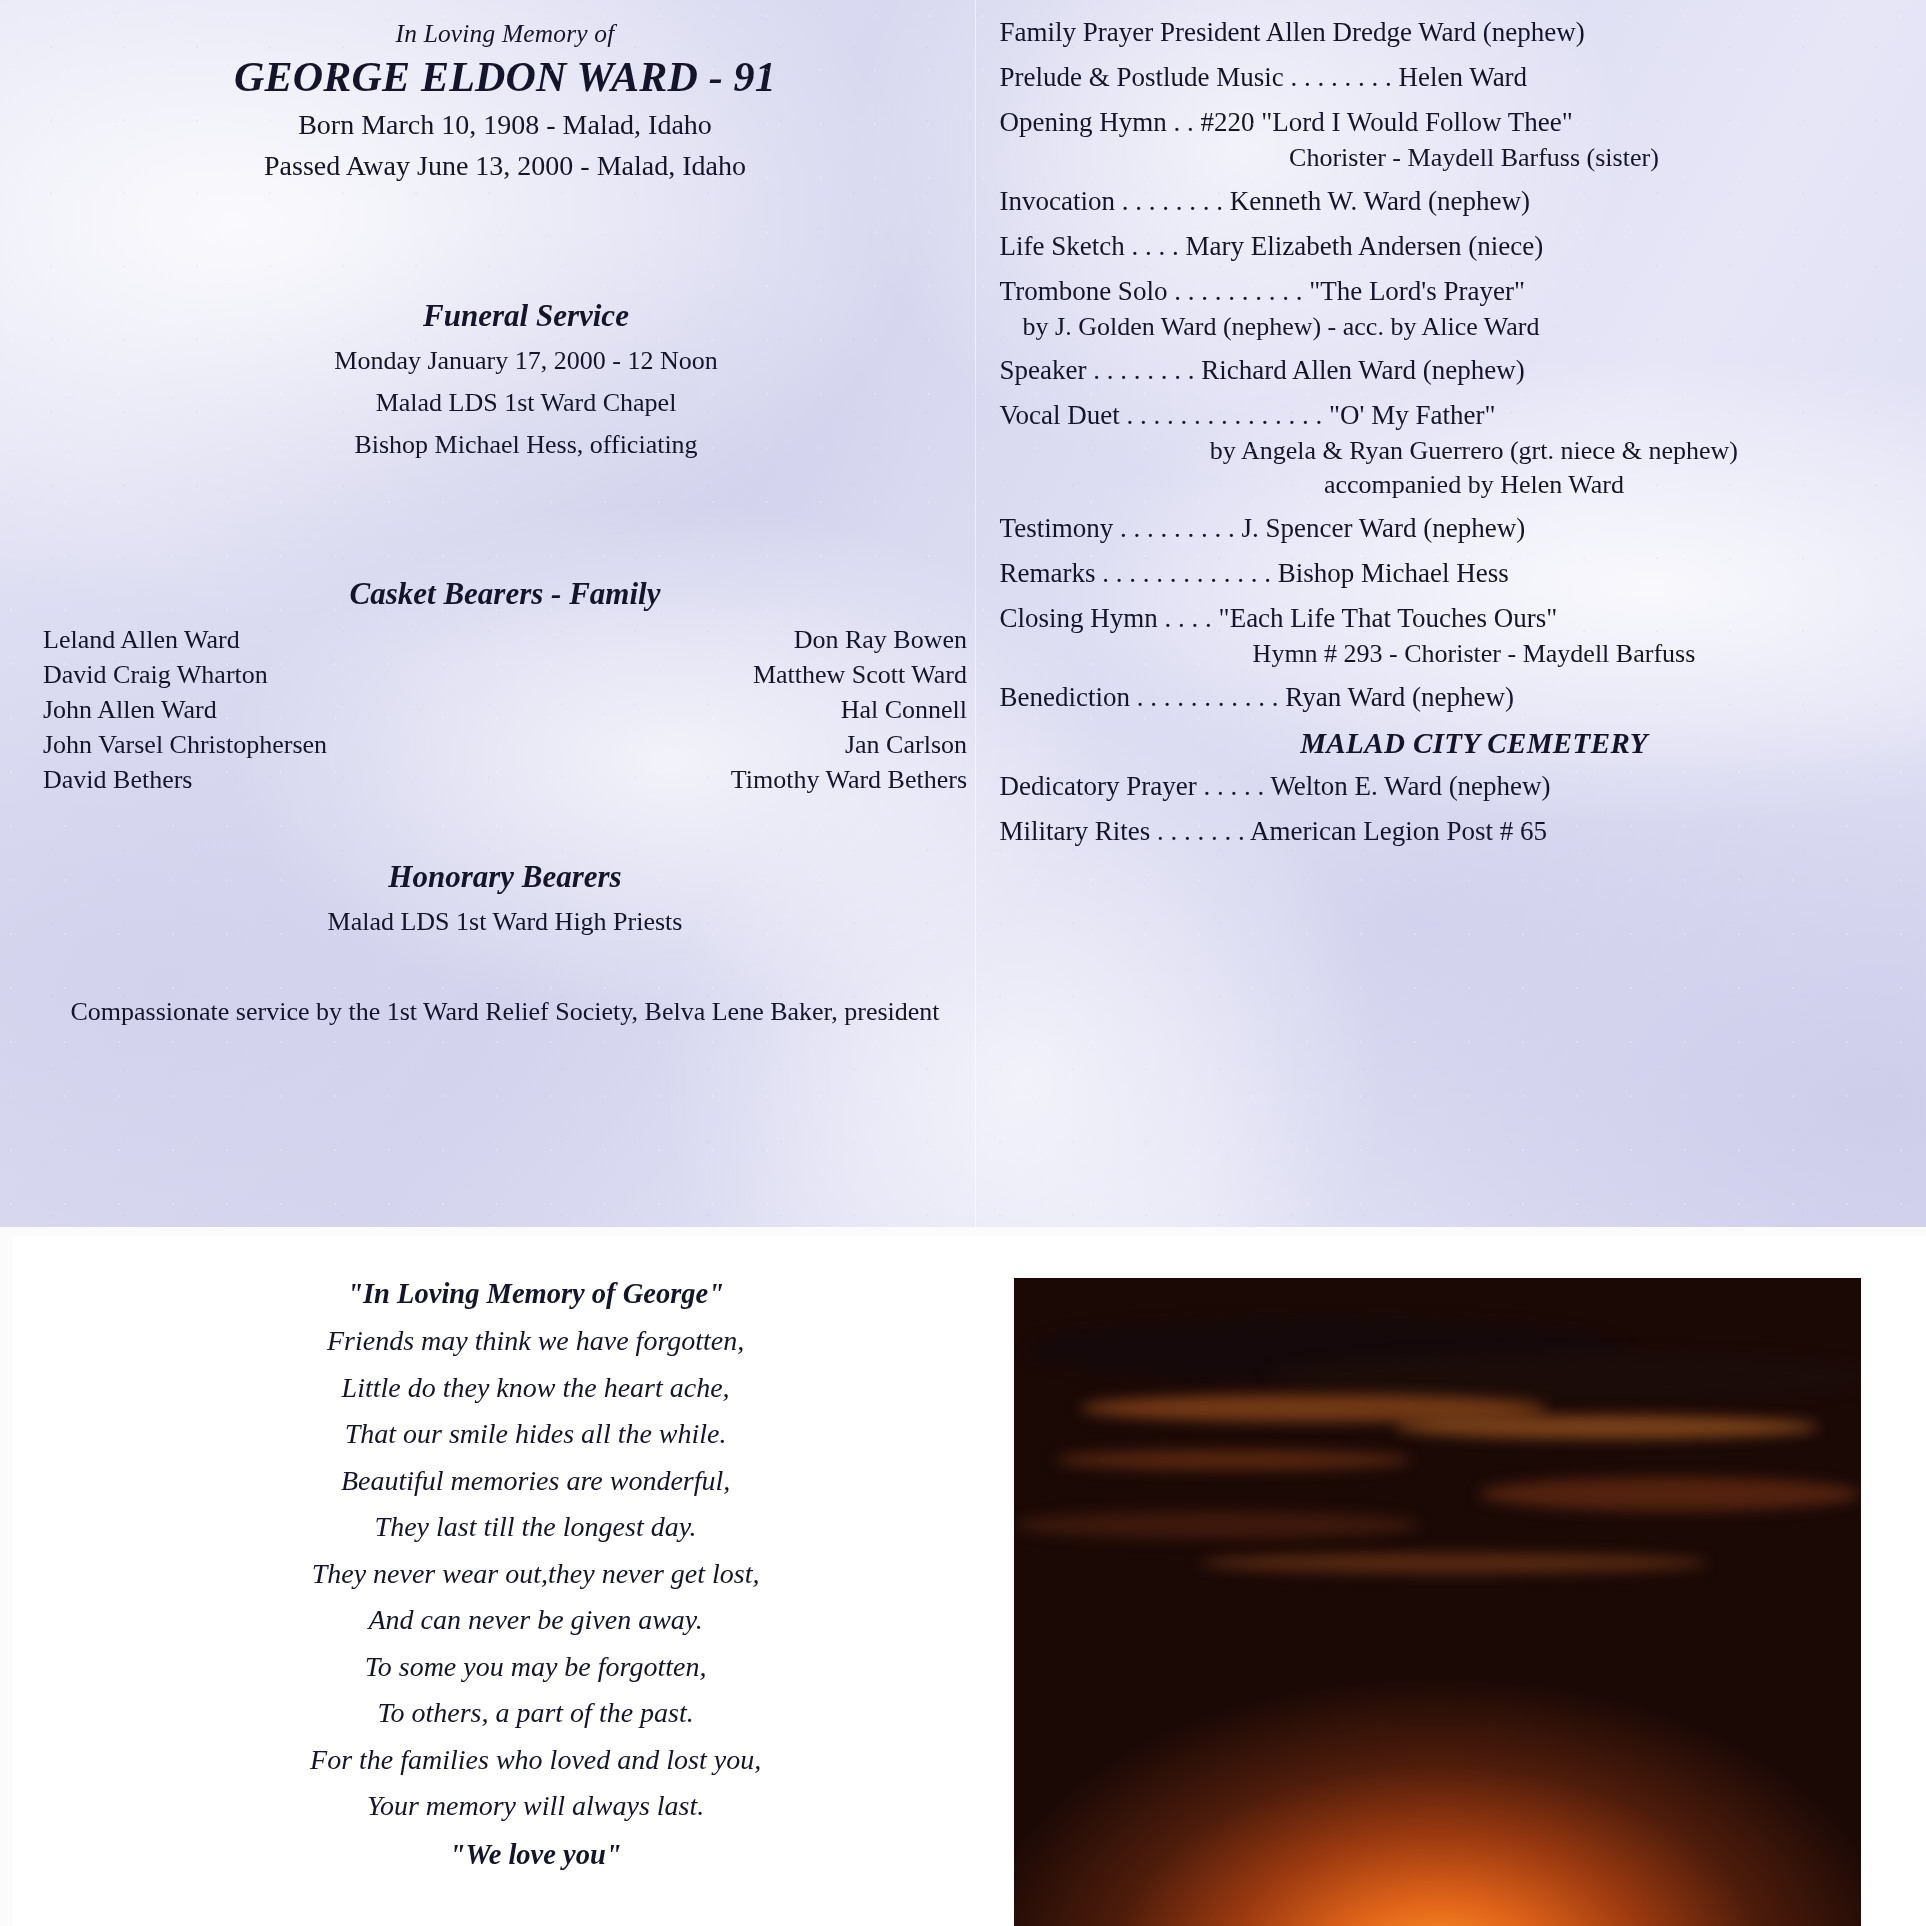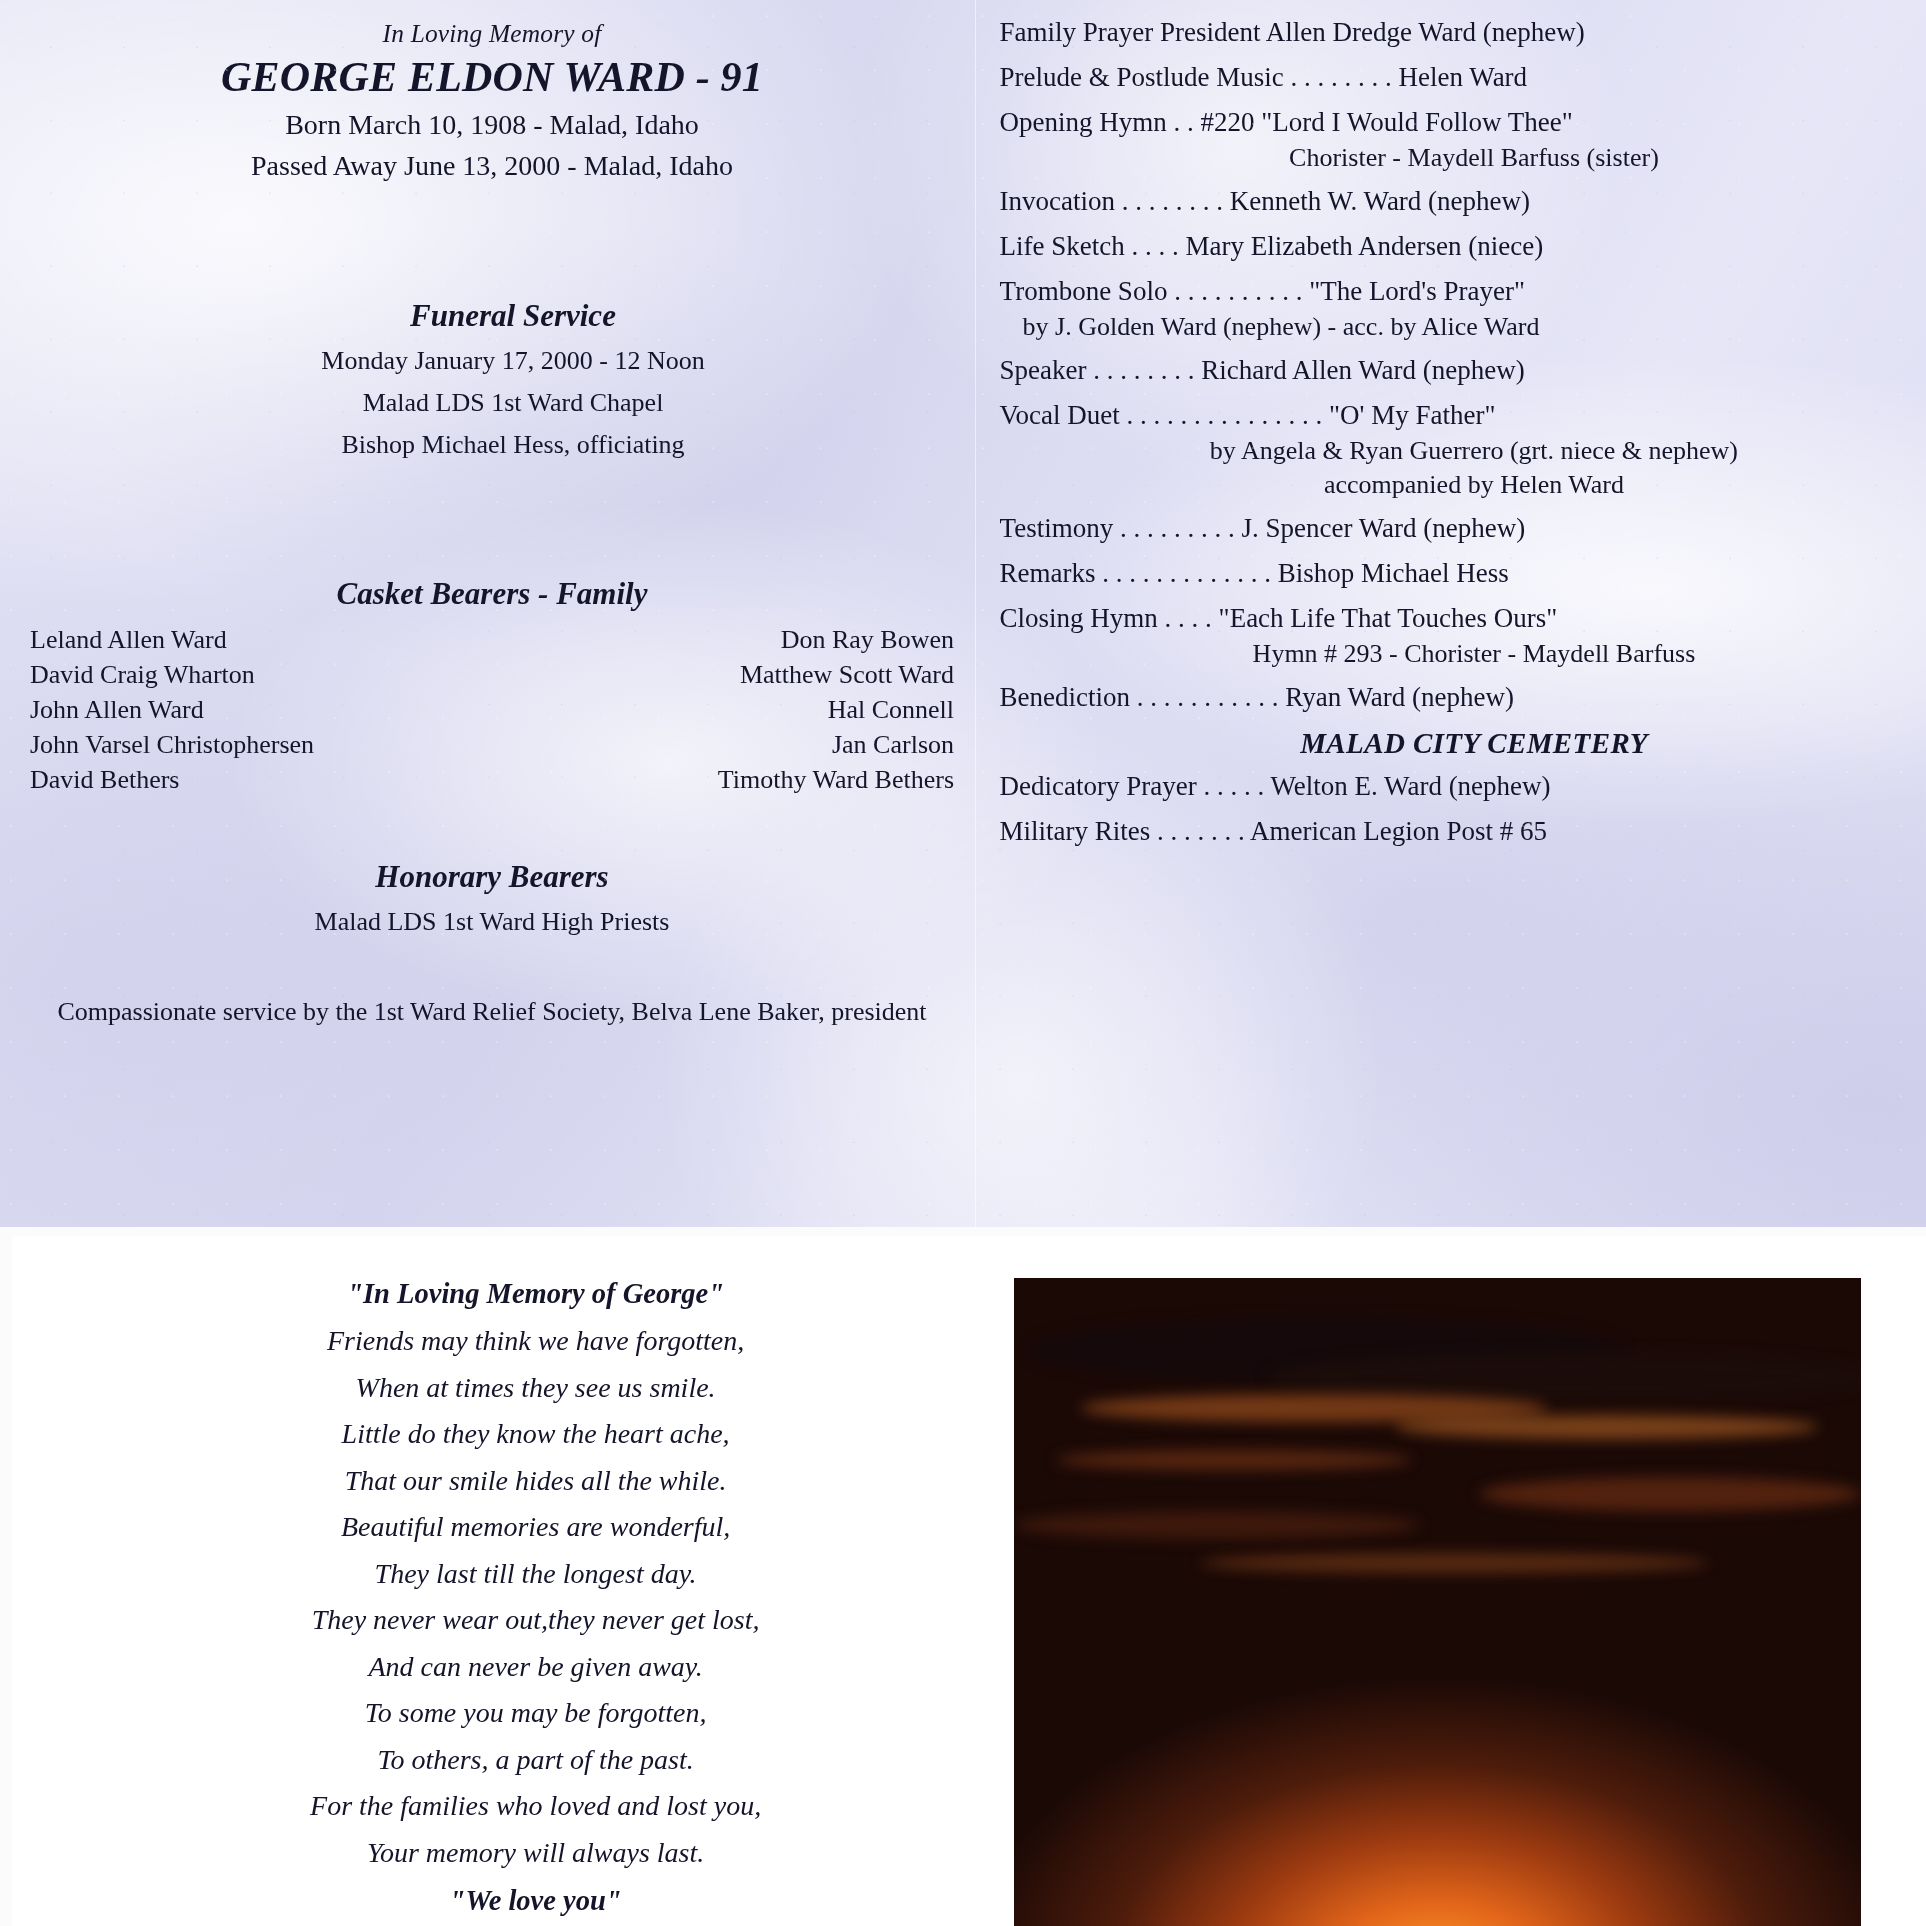--- a/index.html
+++ b/index.html
@@ -46,21 +46,21 @@
       radial-gradient(circle at 70% 65%, rgba(190,190,225,0.35) 0 0.8px, rgba(190,190,225,0) 1.2px);
     background-size: 54px 54px, 73px 73px;
     pointer-events: none;
     opacity: 0.8;
   }
 
   .panel-col {
     position: absolute;
     top: 0;
   }
-  .col-left  { left: 3px;     width: 978px; height: 1435px; }
+  .col-left  { left: 16px;     width: 978px; height: 1435px; }
   .col-right { left: 978px; width: 988px; height: 1227px; }
 
   
   .fold-line {
     position: absolute;
     left: 975px;
     top: 0;
     width: 1.2px;
     height: 1227px;
     background: rgba(255,255,255,0.55);
@@ -348,21 +348,20 @@
     </div>
   </div>
 </div>
 
 <div class="bottom-panel">
   <div class="bottom-inner">
 
     <div class="poem-block">
       <div class="poem-title">"In Loving Memory of George"</div>
       <div class="poem-line">Friends may think we have forgotten,</div>
-      <div class="poem-line">When at times they see us smile.</div>
       <div class="poem-line">Little do they know the heart ache,</div>
       <div class="poem-line">That our smile hides all the while.</div>
       <div class="poem-line">Beautiful memories are wonderful,</div>
       <div class="poem-line">They last till the longest day.</div>
       <div class="poem-line">They never wear out,they never get lost,</div>
       <div class="poem-line">And can never be given away.</div>
       <div class="poem-line">To some you may be forgotten,</div>
       <div class="poem-line">To others, a part of the past.</div>
       <div class="poem-line">For the families who loved and lost you,</div>
       <div class="poem-line">Your memory will always last.</div>

